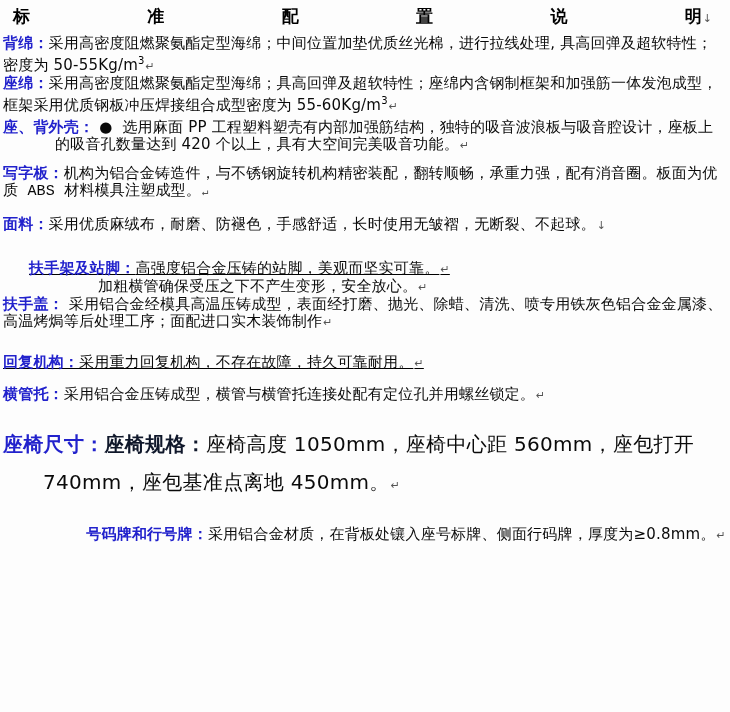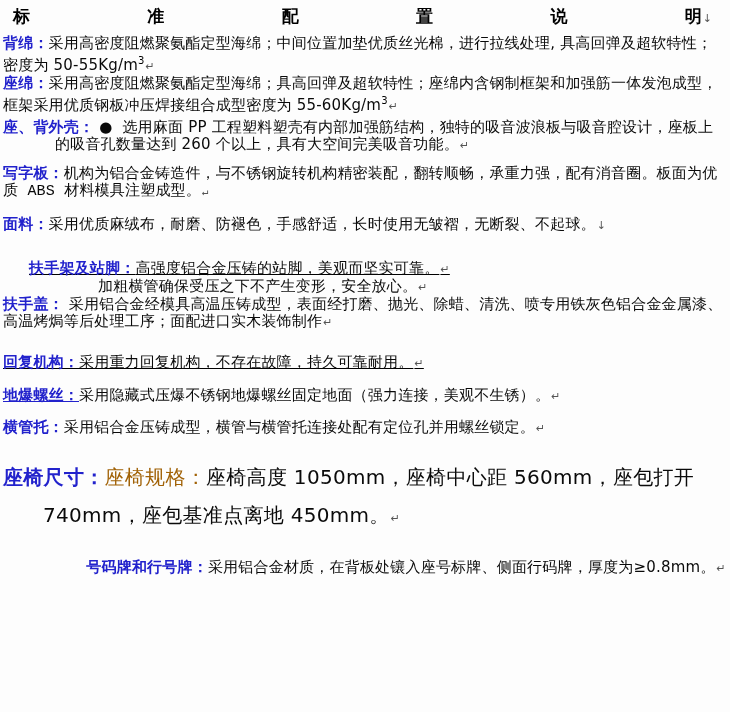--- a/index.html
+++ b/index.html
@@ -20,21 +20,21 @@
   }
   .title-last { white-space: nowrap; }
 
   .para {
     font-size: 15px; line-height: 17px; margin: 0;
     letter-spacing: 0.2px;
   }
   .label { color: #2222cc; font-weight: bold; }
   .label.underlined { text-decoration: underline; }
   .body-text { color: #0a0a0a; }
-  .sub-label { color: #a16207; font-weight: normal; }
+  .sub-label { color: #0f172a; font-weight: bold; }
   sup { font-size: 10px; }
 
   .mark { color: #555; font-size: 11px; font-weight: normal; padding-left: 1px; }
 
   
   .hang { padding-left: 52px; text-indent: -52px; }
   .sec-armrest   { margin-top: 26px; margin-left: 26px; text-decoration: underline; }
   .sec-armrest2  { margin-left: 95px; }
   .sec-armcover  { margin-top: 0; }
   .sec-shell     { margin-top: 4px; }
@@ -63,21 +63,21 @@
 
   <p class="para">
     <span class="label">背绵：</span><span class="body-text">采用高密度阻燃聚氨酯定型海绵；中间位置加垫优质丝光棉，进行拉线处理, 具高回弹及超软特性；密度为 50-55Kg/m</span><sup>3</sup><span class="mark">↵</span>
   </p>
 
   <p class="para">
     <span class="label">座绵：</span><span class="body-text">采用高密度阻燃聚氨酯定型海绵；具高回弹及超软特性；座绵内含钢制框架和加强筋一体发泡成型，框架采用优质钢板冲压焊接组合成型密度为 55-60Kg/m</span><sup>3</sup><span class="mark">↵</span>
   </p>
 
   <p class="para hang sec-shell">
-    <span class="label">座、背外壳：</span>&nbsp;<span class="body-text">●</span>&nbsp;&nbsp;<span class="body-text">选用麻面 PP 工程塑料塑壳有内部加强筋结构，独特的吸音波浪板与吸音腔设计，座板上的吸音孔数量达到 260 个以上，具有大空间完美吸音功能。</span><span class="mark">↵</span>
+    <span class="label">座、背外壳：</span>&nbsp;<span class="body-text">●</span>&nbsp;&nbsp;<span class="body-text">选用麻面 PP 工程塑料塑壳有内部加强筋结构，独特的吸音波浪板与吸音腔设计，座板上的吸音孔数量达到 420 个以上，具有大空间完美吸音功能。</span><span class="mark">↵</span>
   </p>
 
   <p class="para sec-writepad">
     <span class="label">写字板：</span><span class="body-text">机构为铝合金铸造件，与不锈钢旋转机构精密装配，翻转顺畅，承重力强，配有消音圈。板面为优质 ABS 材料模具注塑成型。</span><span class="mark">↵</span>
   </p>
 
   <p class="para sec-fabric">
     <span class="label">面料：</span><span class="body-text">采用优质麻绒布，耐磨、防褪色，手感舒适，长时使用无皱褶，无断裂、不起球。</span><span class="mark">↓</span>
   </p>
 
@@ -90,23 +90,20 @@
   </p>
 
   <p class="para sec-armcover">
     <span class="label">扶手盖：</span><span class="body-text">  采用铝合金经模具高温压铸成型，表面经打磨、抛光、除蜡、清洗、喷专用铁灰色铝合金金属漆、高温烤焗等后处理工序；面配进口实木装饰制作</span><span class="mark">↵</span>
   </p>
 
   <p class="para sec-return">
     <span class="label">回复机构：</span><span class="body-text">采用重力回复机构，不存在故障，持久可靠耐用。</span><span class="mark">↵</span>
   </p>
 
-  <p class="para sec-anchor">
-    <span class="label underlined">地爆螺丝：</span><span class="body-text">采用隐藏式压爆不锈钢地爆螺丝固定地面（强力连接，美观不生锈）。</span><span class="mark">↵</span>
-  </p>
 
   <p class="para sec-tube">
     <span class="label">横管托：</span><span class="body-text">采用铝合金压铸成型，横管与横管托连接处配有定位孔并用螺丝锁定。</span><span class="mark">↵</span>
   </p>
 
   <p class="para sec-size sec-size-wrap">
     <span class="label">座椅尺寸：</span><span class="sub-label">座椅规格：</span><span class="body-text">座椅高度 1050mm，座椅中心距 560mm，座包打开 740mm，座包基准点离地 450mm。</span><span class="mark">↵</span>
   </p>
 
   <p class="para sec-plate">

